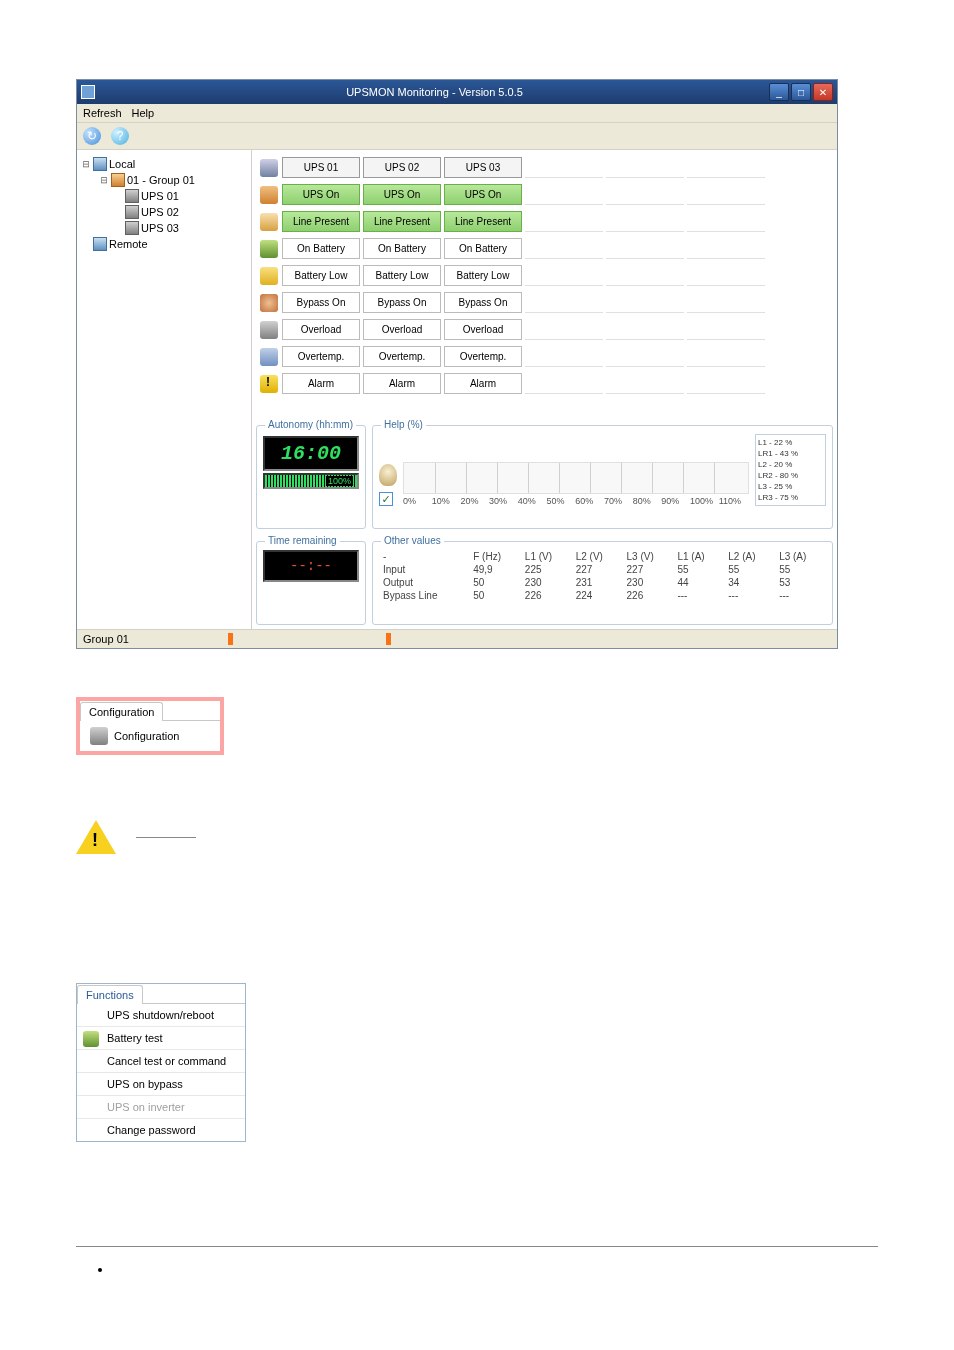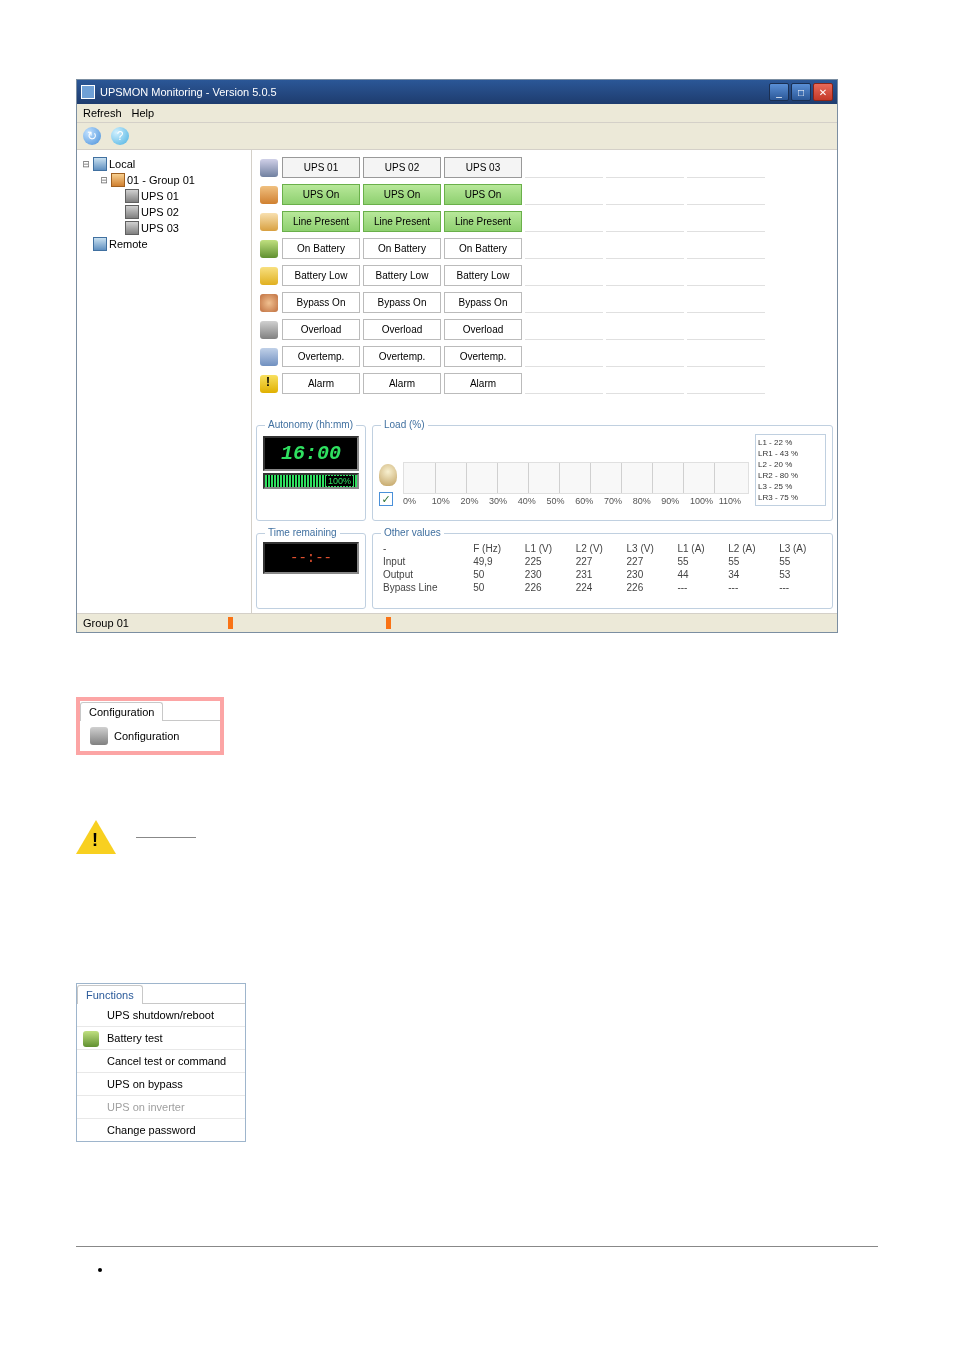--- a/index.html
+++ b/index.html
@@ -2,21 +2,21 @@
 <html><head>
 <meta charset="utfudf-8">
 <style>
 * { box-sizing: border-box; margin: 0; padding: 0; font-family: Tahoma, Arial, sans-serif; }
 body { background: #fff; width: 954px; height: 1350px; position: relative; padding: 0; }
 
 
 .app-window { position: absolute; left: 76px; top: 79px; width: 762px; border: 1px solid #7b8ea1; background: #ece9d8; }
 .titlebar { background: linear-gradient(#2b5797, #1e3c6e); color: #fff; height: 24px; display: flex; align-items: center; padding: 0 4px; font-size: 11px; }
 .titlebar-icon { width: 14px; height: 14px; background: #6fa0d6; margin-right: 5px; border: 1px solid #fff; }
-.titlebar-text { flex: 1; }
+.titlebar-text { flex: 1; text-align: center; }
 .win-buttons { display: flex; gap: 2px; }
 .win-btn { width: 20px; height: 18px; background: linear-gradient(#5a8fd6,#2b5797); border: 1px solid #1a2f52; color: #fff; font-size: 10px; display: flex; align-items: center; justify-content: center; border-radius: 2px; }
 .win-btn.close { background: linear-gradient(#e86a5a,#c43928); border-color: #8a2418; }
 
 .menubar { background: #ece9d8; padding: 3px 6px; font-size: 11px; display: flex; gap: 10px; border-bottom: 1px solid #d4d0c8; }
 .menu-item { cursor: default; }
 
 .toolbar-strip { background: #ece9d8; padding: 4px 6px; border-bottom: 1px solid #d4d0c8; display: flex; gap: 10px; align-items: center; }
 .tool-icon { width: 18px; height: 18px; border-radius: 9px; display: flex; align-items: center; justify-content: center; font-size: 12px; }
 .refresh-ico { background: radial-gradient(circle at 30% 30%, #bfe0ff, #4a90d9); color: #fff; }
@@ -49,21 +49,21 @@
 .ic-overtemp { background: linear-gradient(#c0d0e8,#7090c0); }
 .ic-alarm { background: linear-gradient(#f8e060,#e0b000); position: relative; }
 .ic-alarm::after { content: "!"; position: absolute; left: 6px; top: 0; color: #000; font-weight: bold; font-size: 12px; }
 
 .status-cell { width: 78px; height: 21px; border: 1px solid #bbb; display: flex; align-items: center; justify-content: center; font-size: 10px; margin-right: 3px; background: #fff; }
 .status-cell.header { border: 1px solid #999; background: #f4f4f4; }
 .status-cell.green { background: linear-gradient(#b8e89a,#8ed070); border-color: #6ab04a; }
 .status-blank { width: 78px; height: 21px; border-bottom: 1px solid #e0e0e0; margin-right: 3px; }
 
 .lower-panels { display: flex; gap: 6px; margin-top: 28px; }
-.fieldset-box { border: 1px solid #c0d0e0; border-radius: 3px; padding: 8px 6px 14px; position: relative; }
+.fieldset-box { border: 1px solid #c0d0e0; border-radius: 3px; padding: 8px 6px 22px; position: relative; }
 .fieldset-box .legend { position: absolute; top: -7px; left: 8px; background: #fff; padding: 0 3px; font-size: 10px; color: #4070a0; }
 
 .autonomy-box { width: 110px; text-align: center; }
 .seg-display { background: #000; color: #2fe060; font-family: 'Courier New', monospace; font-weight: bold; font-size: 20px; padding: 4px 0; border: 2px inset #888; margin: 2px 0; font-style: italic; }
 .barcode { height: 16px; background: repeating-linear-gradient(90deg,#2fe060 0 2px,#000 2px 3px); border: 2px inset #888; position: relative; }
 .barcode-pct { position: absolute; right: 4px; top: 1px; color: #2fe060; font-size: 9px; background: #000; padding: 0 2px; }
 
 .load-box { flex: 1; }
 .load-content { display: flex; align-items: flex-end; gap: 6px; }
 .bulb-ico { width: 18px; height: 22px; background: radial-gradient(circle at 50% 35%,#f8f0d0,#c0a060); border-radius: 50% 50% 40% 40%; }
@@ -281,21 +281,21 @@
       <div class="lower-panels">
         <div class="fieldset-box autonomy-box">
           <div class="legend">Autonomy (hh:mm)</div>
           <div class="seg-display">16:00</div>
           <div class="barcode">
             <span class="barcode-pct">100%</span>
           </div>
         </div>
 
         <div class="fieldset-box load-box">
-          <div class="legend">Load (%)</div>
+          <div class="legend">Help (%)</div>
           <div class="load-content">
             <div>
               <div class="bulb-ico"></div>
               <div style="height:6px"></div>
               <div class="check-ico">✓</div>
             </div>
             <div class="scale-area">
               <div class="scale-bars">
                 <div class="vline" style="left:9%"></div>
                   <div class="vline" style="left:18%"></div>

